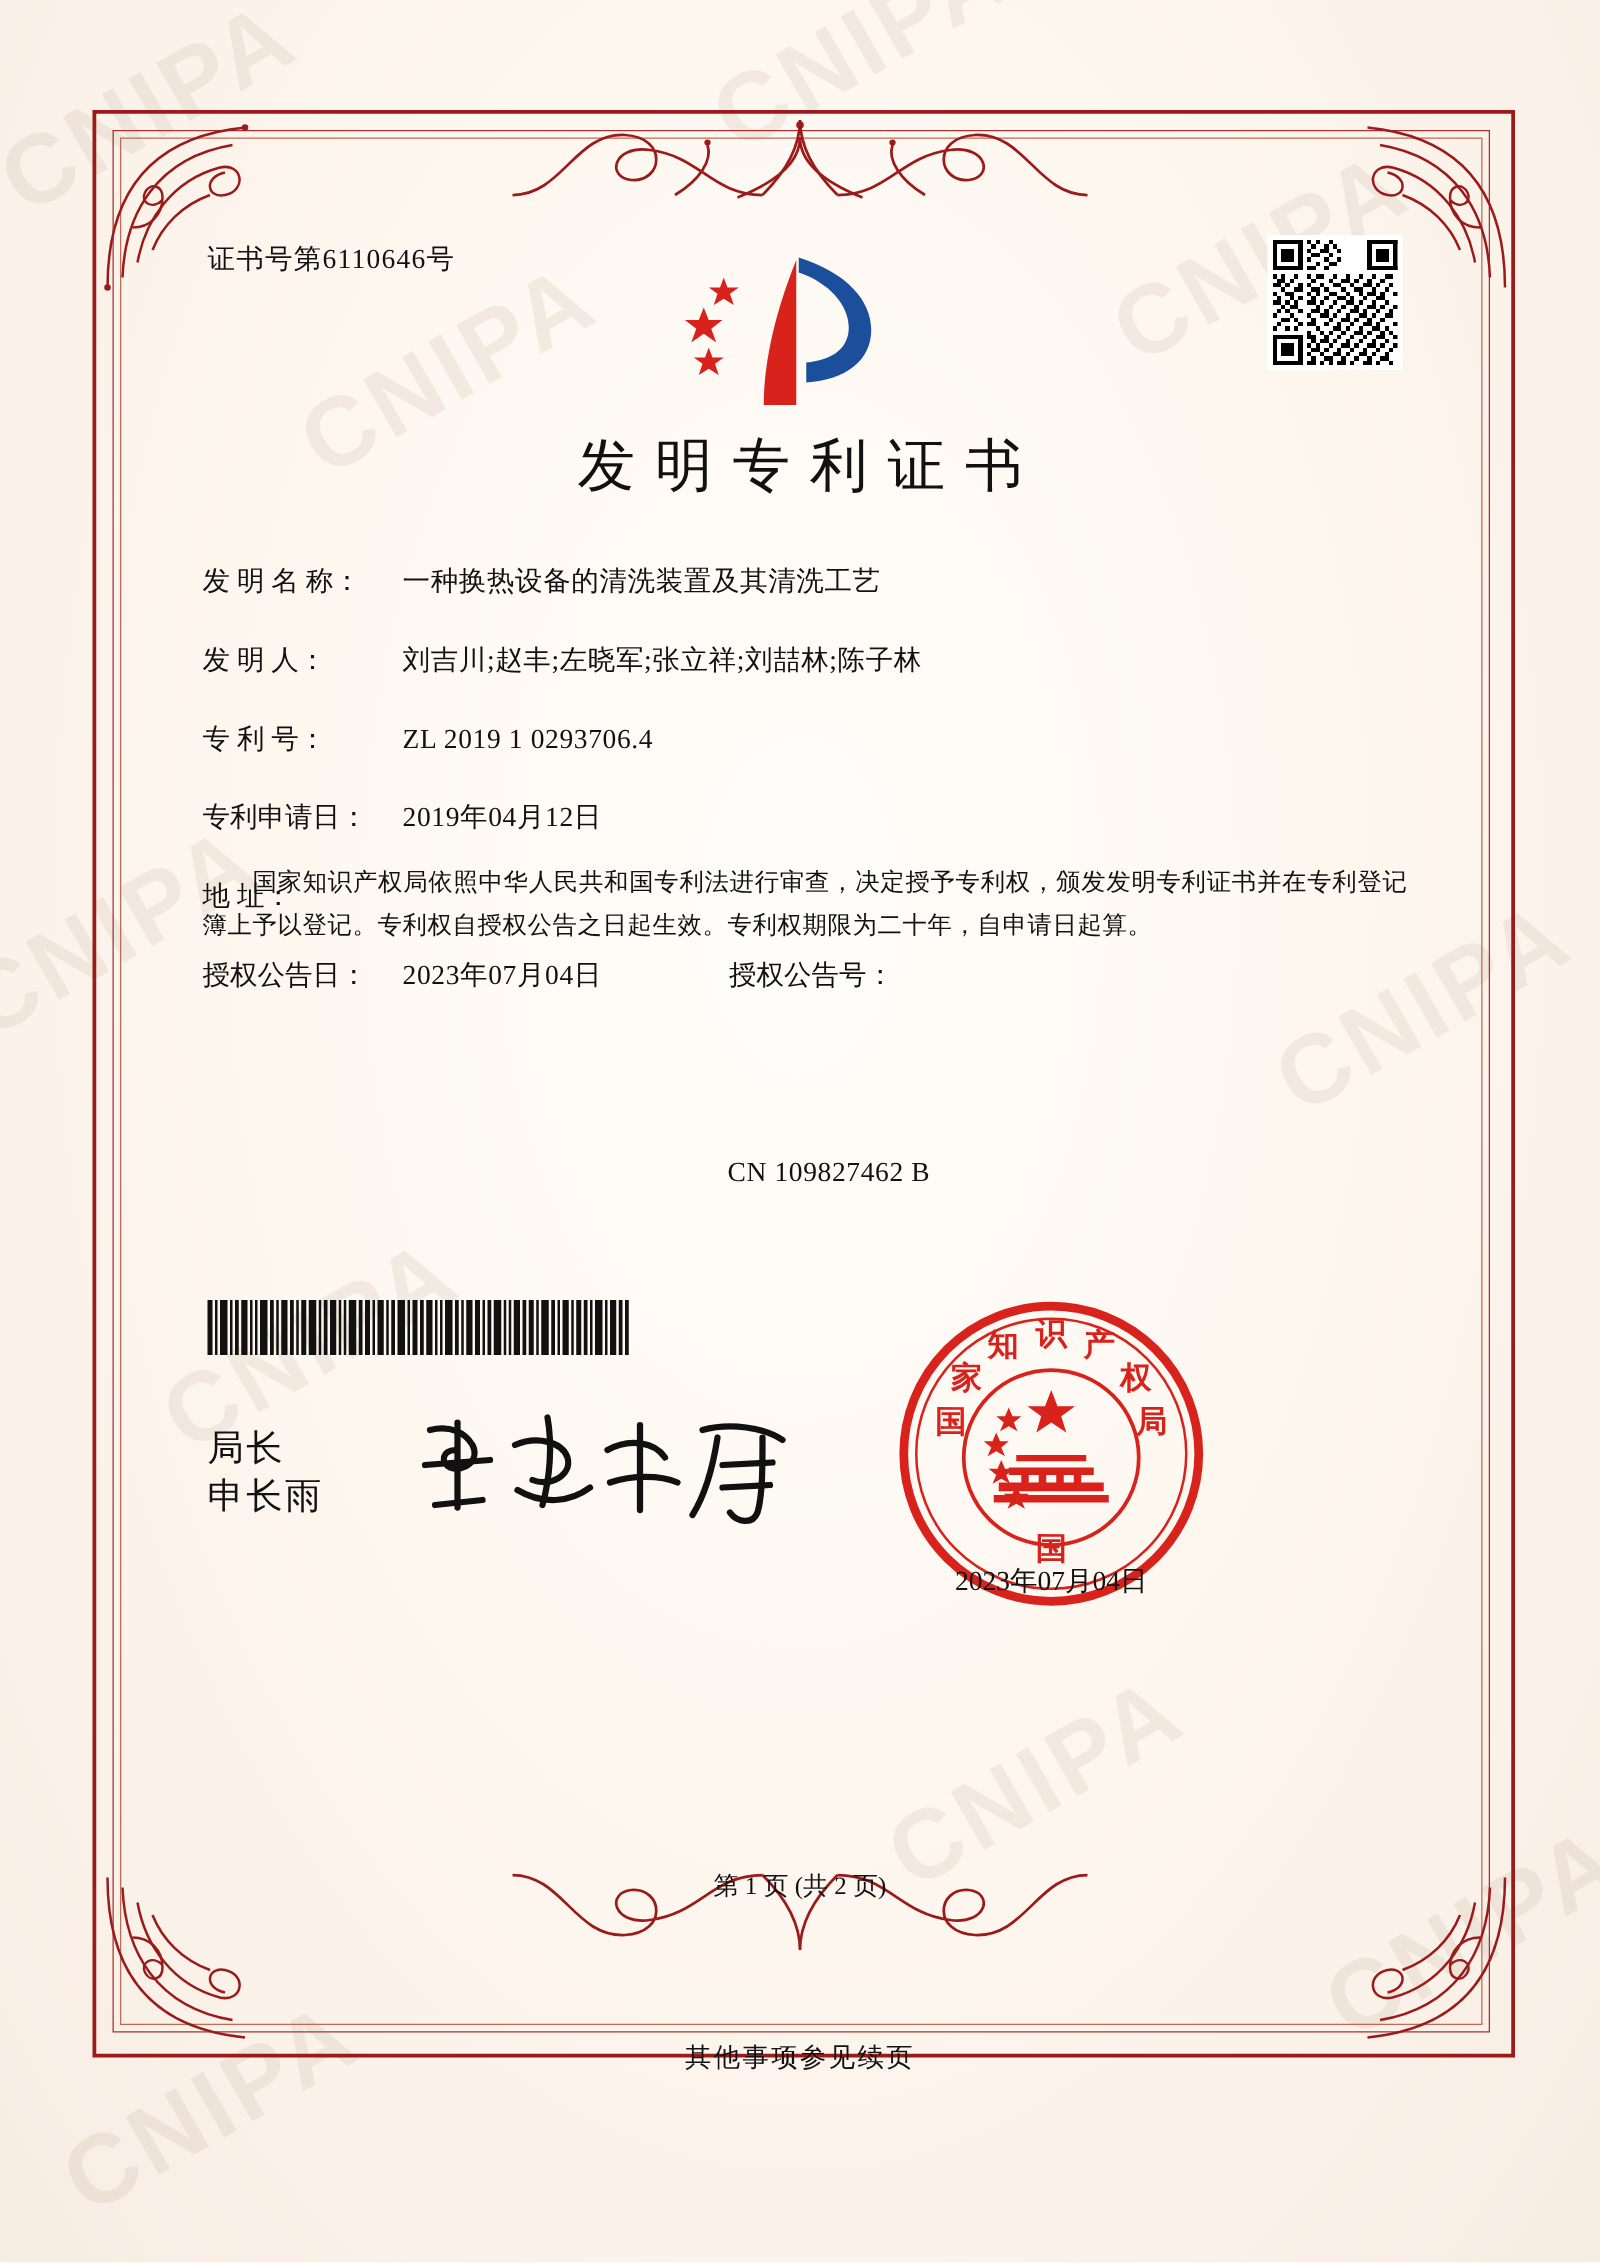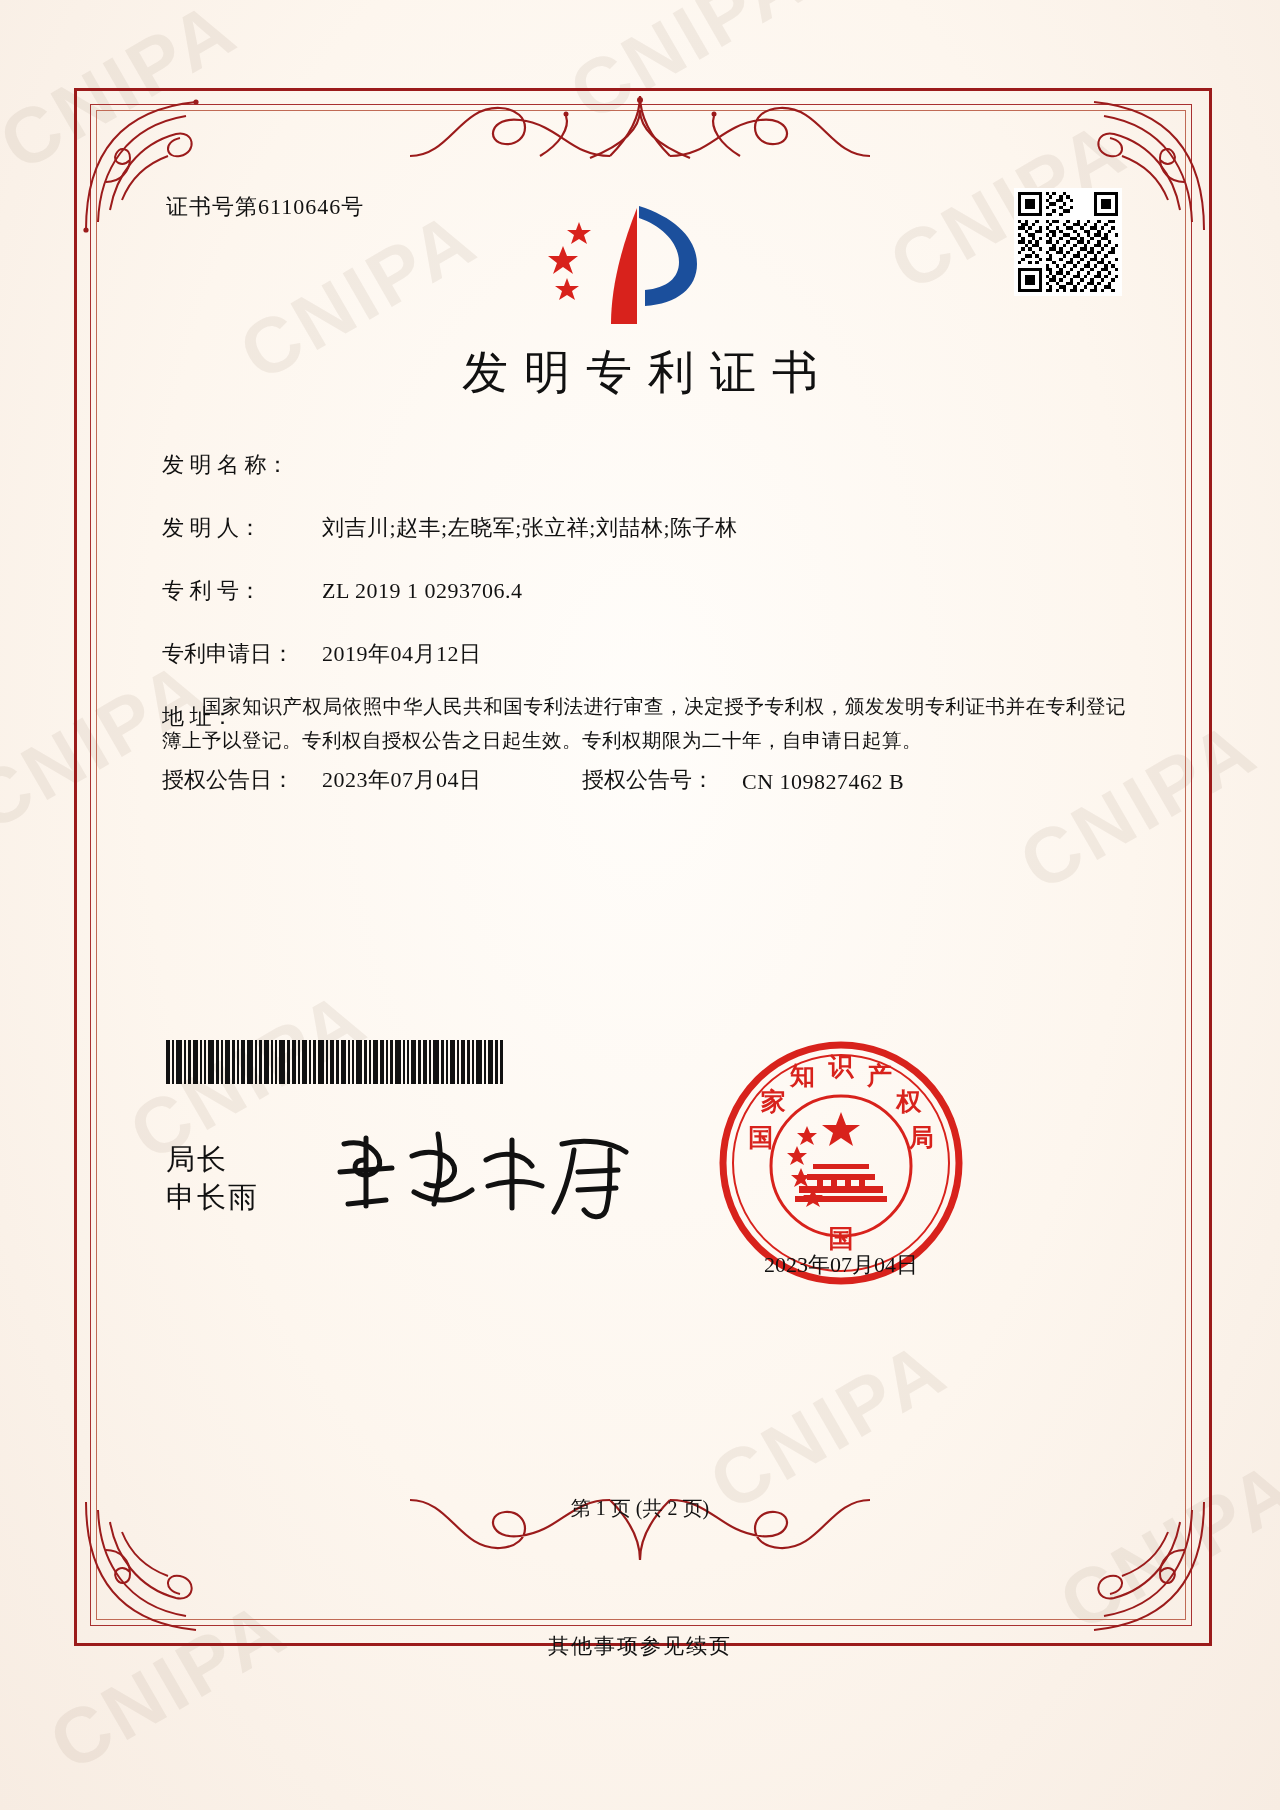--- a/index.html
+++ b/index.html
@@ -152,21 +152,21 @@
     white-space: nowrap;
   }
   .f-value {
     flex: 1 1 auto;
     letter-spacing: 0.5px;
   }
   .f-value.serif-num { font-family: Liberation Serif, serif; }
 
   .row-split { display: flex; align-items: baseline; }
   .split-left { display: flex; align-items: baseline; width: 420px; flex: 0 0 420px; }
-  .split-right { display: flex; align-items: flex-end; }
+  .split-right { display: flex; align-items: center; flex-direction: column; }
   .split-right .f-label { width: 160px; flex: 0 0 160px; }
 
   .paragraphs {
     position: absolute;
     left: 66px;
     right: 58px;
     top: 580px;
     font-size: 19.5px;
     line-height: 34px;
     color: #111;
@@ -570,20 +570,21 @@
       <path d="M94 10 C132 22 152 44 152 68 C152 92 132 108 100 110 L100 94 C122 92 134 82 134 66 C134 48 118 30 94 22 Z" fill="#1b4f9c"></path>
       <path d="M92 12 L110 36 L92 128 Z" fill="#1b4f9c" opacity="0"></path>
     </svg>
 
     <div class="main-title">发明专利证书</div>
 
     <div class="fields">
 
       <div class="field-row">
         <div class="f-label">发 明 名 称：</div>
+        <div class="f-value">一种换热设备的清洗装置及其清洗工艺</div>
       </div>
 
       <div class="field-row">
         <div class="f-label">发 明 人：</div>
         <div class="f-value">刘吉川;赵丰;左晓军;张立祥;刘喆林;陈子林</div>
       </div>
 
       <div class="field-row">
         <div class="f-label">专 利 号：</div>
         <div class="f-value serif-num">ZL 2019 1 0293706.4</div>

